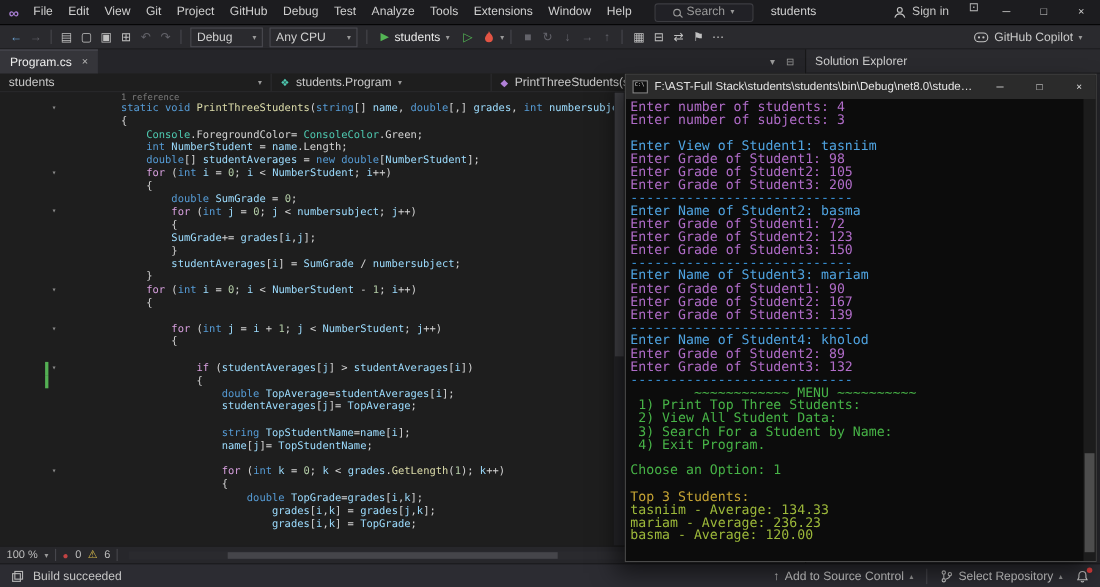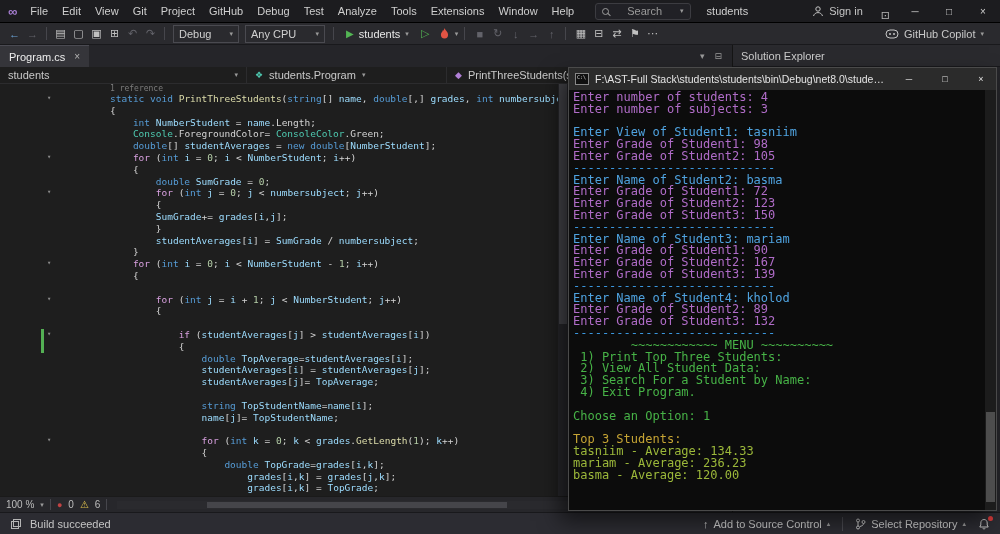--- a/index.html
+++ b/index.html
@@ -5,27 +5,27 @@
   *{box-sizing:border-box;margin:0;padding:0}
   html,body{background:#111;}
   .app{position:relative;width:1000px;height:534px;background:#1e1e1e;overflow:hidden;
        font-family:"Liberation Sans","DejaVu Sans",sans-serif;font-size:11px;color:#c5c5c5;}
   
   .titlebar{height:23px;background:#1c1c1f;display:flex;align-items:center;padding-left:8px;border-bottom:1px solid #000}
   .vslogo{color:#a97fd4;font-weight:bold;font-size:13px;margin-right:6px}
   .menus{display:flex}
   .menu-item{padding:2px 7px;border-radius:3px;color:#cfcfcf}
   .searchbox{margin-left:14px;height:17px;min-width:88px;background:#212126;border:1px solid #3c3c41;border-radius:3px;
-             display:flex;align-items:center;gap:18px;padding:0 6px;color:#9a9a9a}
+             display:flex;align-items:center;gap:5px;padding:0 16px;color:#9a9a9a}
   .search-ic{width:7px;height:7px;border:1px solid #9a9a9a;border-radius:50%;position:relative;flex:0 0 auto}
   .search-ic::after{content:'';position:absolute;width:4px;height:1px;background:#9a9a9a;transform:rotate(45deg);right:-3px;bottom:-1px}
   .caret{font-size:7px;color:#9a9a9a}
   .upcaret{font-size:7px;color:#9a9a9a}
   .sol-name{margin-left:16px;color:#cfcfcf}
-  .tb-right{margin-left:auto;display:flex;align-items:flex-end;height:100%}
+  .tb-right{margin-left:auto;display:flex;align-items:flex-start;height:100%}
   .signin{display:flex;align-items:center;gap:5px;padding:0 10px;height:100%}
   .tb-ic{padding:0 8px;color:#b8b8b8}
   .winbtn{width:34px;height:100%;display:flex;align-items:center;justify-content:center;color:#cfcfcf;font-size:10px}
   
   .toolbar{height:22px;background:#2a2a2e;display:flex;align-items:center;padding:0 6px;gap:2px;border-bottom:1px solid #19191c}
   .tgroup{display:flex;align-items:center;gap:1px}
   .tbtn{min-width:17px;height:18px;display:flex;align-items:center;justify-content:center;color:#c0c0c0;font-size:11px}
   .tbtn.dim{color:#63636a}
   .tbtn.blu{color:#6ea8dc}
   .tbtn.green{color:#53b554}
@@ -231,42 +231,41 @@
           <span class="bc-ic mth">◆</span>
           <span>PrintThreeStudents(string[] name, double[,] grades, int numbersubject)</span>
         </div>
       </div>
 
       <div class="code-area">
         <div class="ref-line">1 reference</div>
         <div>
             <div class="cl"><span class="fold">▾</span><span class="tk-k">static </span><span class="tk-k">void </span><span class="tk-m">PrintThreeStudents</span><span class="tk-p">(</span><span class="tk-k">string</span><span class="tk-p">[] </span><span class="tk-v">name</span><span class="tk-p">, </span><span class="tk-k">double</span><span class="tk-p">[,] </span><span class="tk-v">grades</span><span class="tk-p">, </span><span class="tk-k">int </span><span class="tk-v">numbersubject</span><span class="tk-p">)</span></div>
             <div class="cl"><span class="tk-p">{</span></div>
+            <div class="cl"><span class="tk-p">    </span><span class="tk-t">Console</span><span class="tk-p">.ForegroundColor= </span><span class="tk-t">ConsoleColor</span><span class="tk-p">.Green;</span></div>
             <div class="cl"><span class="tk-p">    </span><span class="tk-k">int </span><span class="tk-v">NumberStudent</span><span class="tk-p"> = </span><span class="tk-v">name</span><span class="tk-p">.Length;</span></div>
-            <div class="cl"><span class="tk-p">    </span><span class="tk-t">Console</span><span class="tk-p">.ForegroundColor= </span><span class="tk-t">ConsoleColor</span><span class="tk-p">.Green;</span></div>
             <div class="cl"><span class="tk-p">    </span><span class="tk-k">double</span><span class="tk-p">[] </span><span class="tk-v">studentAverages</span><span class="tk-p"> = </span><span class="tk-k">new </span><span class="tk-k">double</span><span class="tk-p">[</span><span class="tk-v">NumberStudent</span><span class="tk-p">];</span></div>
             <div class="cl"><span class="fold">▾</span><span class="tk-p">    </span><span class="tk-c">for </span><span class="tk-p">(</span><span class="tk-k">int </span><span class="tk-v">i</span><span class="tk-p"> = </span><span class="tk-n">0</span><span class="tk-p">; </span><span class="tk-v">i</span><span class="tk-p"> &lt; </span><span class="tk-v">NumberStudent</span><span class="tk-p">; </span><span class="tk-v">i</span><span class="tk-p">++)</span></div>
             <div class="cl"><span class="tk-p">    {</span></div>
             <div class="cl"><span class="tk-p">        </span><span class="tk-k">double </span><span class="tk-v">SumGrade</span><span class="tk-p"> = </span><span class="tk-n">0</span><span class="tk-p">;</span></div>
             <div class="cl"><span class="fold">▾</span><span class="tk-p">        </span><span class="tk-c">for </span><span class="tk-p">(</span><span class="tk-k">int </span><span class="tk-v">j</span><span class="tk-p"> = </span><span class="tk-n">0</span><span class="tk-p">; </span><span class="tk-v">j</span><span class="tk-p"> &lt; </span><span class="tk-v">numbersubject</span><span class="tk-p">; </span><span class="tk-v">j</span><span class="tk-p">++)</span></div>
             <div class="cl"><span class="tk-p">        {</span></div>
             <div class="cl"><span class="tk-p">        </span><span class="tk-v">SumGrade</span><span class="tk-p">+= </span><span class="tk-v">grades</span><span class="tk-p">[</span><span class="tk-v">i</span><span class="tk-p">,</span><span class="tk-v">j</span><span class="tk-p">];</span></div>
             <div class="cl"><span class="tk-p">        }</span></div>
             <div class="cl"><span class="tk-p">        </span><span class="tk-v">studentAverages</span><span class="tk-p">[</span><span class="tk-v">i</span><span class="tk-p">] = </span><span class="tk-v">SumGrade</span><span class="tk-p"> / </span><span class="tk-v">numbersubject</span><span class="tk-p">;</span></div>
             <div class="cl"><span class="tk-p">    }</span></div>
             <div class="cl"><span class="fold">▾</span><span class="tk-p">    </span><span class="tk-c">for </span><span class="tk-p">(</span><span class="tk-k">int </span><span class="tk-v">i</span><span class="tk-p"> = </span><span class="tk-n">0</span><span class="tk-p">; </span><span class="tk-v">i</span><span class="tk-p"> &lt; </span><span class="tk-v">NumberStudent</span><span class="tk-p"> - </span><span class="tk-n">1</span><span class="tk-p">; </span><span class="tk-v">i</span><span class="tk-p">++)</span></div>
             <div class="cl"><span class="tk-p">    {</span></div>
             <div class="cl"><span class="tk-p"> </span></div>
             <div class="cl"><span class="fold">▾</span><span class="tk-p">        </span><span class="tk-c">for </span><span class="tk-p">(</span><span class="tk-k">int </span><span class="tk-v">j</span><span class="tk-p"> = </span><span class="tk-v">i</span><span class="tk-p"> + </span><span class="tk-n">1</span><span class="tk-p">; </span><span class="tk-v">j</span><span class="tk-p"> &lt; </span><span class="tk-v">NumberStudent</span><span class="tk-p">; </span><span class="tk-v">j</span><span class="tk-p">++)</span></div>
             <div class="cl"><span class="tk-p">        {</span></div>
             <div class="cl"><span class="tk-p"> </span></div>
             <div class="cl"><span class="chg"></span><span class="fold">▾</span><span class="tk-p">            </span><span class="tk-c">if </span><span class="tk-p">(</span><span class="tk-v">studentAverages</span><span class="tk-p">[</span><span class="tk-v">j</span><span class="tk-p">] &gt; </span><span class="tk-v">studentAverages</span><span class="tk-p">[</span><span class="tk-v">i</span><span class="tk-p">])</span></div>
             <div class="cl"><span class="chg"></span><span class="tk-p">            {</span></div>
             <div class="cl"><span class="tk-p">                </span><span class="tk-k">double </span><span class="tk-v">TopAverage</span><span class="tk-p">=</span><span class="tk-v">studentAverages</span><span class="tk-p">[</span><span class="tk-v">i</span><span class="tk-p">];</span></div>
-            <div class="cl"><span class="tk-p">                </span><span class="tk-v">studentAverages</span><span class="tk-p">[</span><span class="tk-v">i</span><span class="tk-p">] = </span><span class="tk-v">studentAverages</span><span class="tk-p">[</span><span class="tk-v">j</span><span class="tk-p">];</span></div>
             <div class="cl"><span class="tk-p">                </span><span class="tk-v">studentAverages</span><span class="tk-p">[</span><span class="tk-v">j</span><span class="tk-p">]= </span><span class="tk-v">TopAverage</span><span class="tk-p">;</span></div>
             <div class="cl"><span class="tk-p"> </span></div>
             <div class="cl"><span class="tk-p">                </span><span class="tk-k">string </span><span class="tk-v">TopStudentName</span><span class="tk-p">=</span><span class="tk-v">name</span><span class="tk-p">[</span><span class="tk-v">i</span><span class="tk-p">];</span></div>
             <div class="cl"><span class="tk-p">                </span><span class="tk-v">name</span><span class="tk-p">[</span><span class="tk-v">j</span><span class="tk-p">]= </span><span class="tk-v">TopStudentName</span><span class="tk-p">;</span></div>
             <div class="cl"><span class="tk-p"> </span></div>
             <div class="cl"><span class="fold">▾</span><span class="tk-p">                </span><span class="tk-c">for </span><span class="tk-p">(</span><span class="tk-k">int </span><span class="tk-v">k</span><span class="tk-p"> = </span><span class="tk-n">0</span><span class="tk-p">; </span><span class="tk-v">k</span><span class="tk-p"> &lt; </span><span class="tk-v">grades</span><span class="tk-p">.</span><span class="tk-m">GetLength</span><span class="tk-p">(</span><span class="tk-n">1</span><span class="tk-p">); </span><span class="tk-v">k</span><span class="tk-p">++)</span></div>
             <div class="cl"><span class="tk-p">                {</span></div>
             <div class="cl"><span class="tk-p">                    </span><span class="tk-k">double </span><span class="tk-v">TopGrade</span><span class="tk-p">=</span><span class="tk-v">grades</span><span class="tk-p">[</span><span class="tk-v">i</span><span class="tk-p">,</span><span class="tk-v">k</span><span class="tk-p">];</span></div>
             <div class="cl"><span class="tk-p">                        </span><span class="tk-v">grades</span><span class="tk-p">[</span><span class="tk-v">i</span><span class="tk-p">,</span><span class="tk-v">k</span><span class="tk-p">] = </span><span class="tk-v">grades</span><span class="tk-p">[</span><span class="tk-v">j</span><span class="tk-p">,</span><span class="tk-v">k</span><span class="tk-p">];</span></div>
             <div class="cl"><span class="tk-p">                        </span><span class="tk-v">grades</span><span class="tk-p">[</span><span class="tk-v">i</span><span class="tk-p">,</span><span class="tk-v">k</span><span class="tk-p">] = </span><span class="tk-v">TopGrade</span><span class="tk-p">;</span></div>
@@ -346,20 +345,21 @@
       <span class="console-btn">×</span>
     </div>
     <div class="console-body">
       <div>
           <div class="ln c-m">Enter number of students: 4</div>
           <div class="ln c-m">Enter number of subjects: 3</div>
           <div class="ln c-w"> </div>
           <div class="ln c-b">Enter View of Student1: tasniim</div>
           <div class="ln c-m">Enter Grade of Student1: 98</div>
           <div class="ln c-m">Enter Grade of Student2: 105</div>
+          <div class="ln c-m">Enter Grade of Student3: 200</div>
           <div class="ln c-cy">----------------------------</div>
           <div class="ln c-b">Enter Name of Student2: basma</div>
           <div class="ln c-m">Enter Grade of Student1: 72</div>
           <div class="ln c-m">Enter Grade of Student2: 123</div>
           <div class="ln c-m">Enter Grade of Student3: 150</div>
           <div class="ln c-cy">----------------------------</div>
           <div class="ln c-b">Enter Name of Student3: mariam</div>
           <div class="ln c-m">Enter Grade of Student1: 90</div>
           <div class="ln c-m">Enter Grade of Student2: 167</div>
           <div class="ln c-m">Enter Grade of Student3: 139</div>

